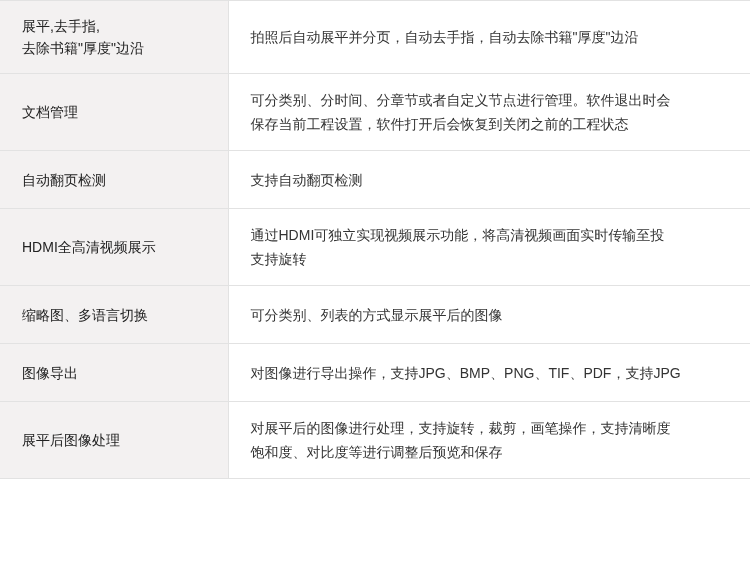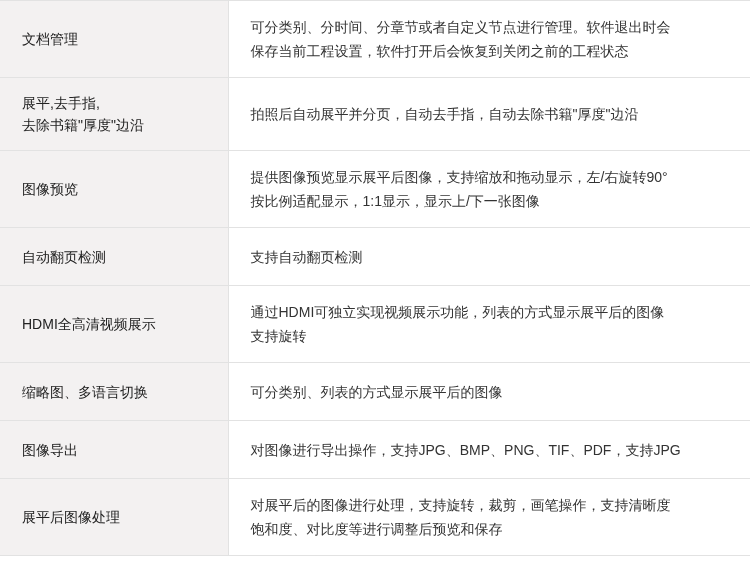--- a/index.html
+++ b/index.html
@@ -58,59 +58,50 @@
     height: 58px;
   }
 </style>
 </head>
 <body>
 
 <table class="spec-table">
   <tbody>
     <tr class="row-h1">
       <td class="cell-label">
-        <span class="line">文档管理</span>
-      </td>
-      <td class="cell-desc">
-        <span class="line">可分类别、分时间、分章节或者自定义节点进行管理。软件退出时会</span>
-        <span class="line">保存当前工程设置，软件打开后会恢复到关闭之前的工程状态</span>
-      </td>
-    </tr>
-    <tr class="row-h1">
-      <td class="cell-label">
         <span class="line">展平,去手指,</span>
         <span class="line">去除书籍"厚度"边沿</span>
       </td>
       <td class="cell-desc">
         <span class="line">拍照后自动展平并分页，自动去手指，自动去除书籍"厚度"边沿</span>
       </td>
     </tr>
     <tr class="row-h1">
       <td class="cell-label">
-        <span class="line">图像预览</span>
+        <span class="line">文档管理</span>
       </td>
       <td class="cell-desc">
-        <span class="line">提供图像预览显示展平后图像，支持缩放和拖动显示，左/右旋转90°</span>
-        <span class="line">按比例适配显示，1:1显示，显示上/下一张图像</span>
+        <span class="line">可分类别、分时间、分章节或者自定义节点进行管理。软件退出时会</span>
+        <span class="line">保存当前工程设置，软件打开后会恢复到关闭之前的工程状态</span>
       </td>
     </tr>
     <tr class="row-h2">
       <td class="cell-label">
         <span class="line">自动翻页检测</span>
       </td>
       <td class="cell-desc">
         <span class="line">支持自动翻页检测</span>
       </td>
     </tr>
     <tr class="row-h1">
       <td class="cell-label">
         <span class="line">HDMI全高清视频展示</span>
       </td>
       <td class="cell-desc">
-        <span class="line">通过HDMI可独立实现视频展示功能，列表的方式显示展平后的图像</span>
+        <span class="line">通过HDMI可独立实现视频展示功能，将高清视频画面实时传输至投</span>
         <span class="line">支持旋转</span>
       </td>
     </tr>
     <tr class="row-h2">
       <td class="cell-label">
         <span class="line">缩略图、多语言切换</span>
       </td>
       <td class="cell-desc">
         <span class="line">可分类别、列表的方式显示展平后的图像</span>
       </td>

